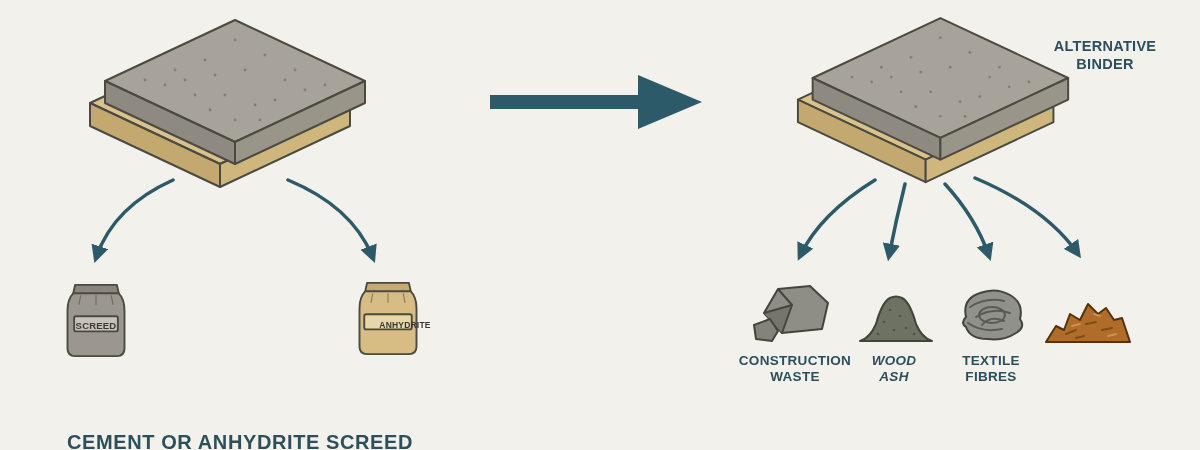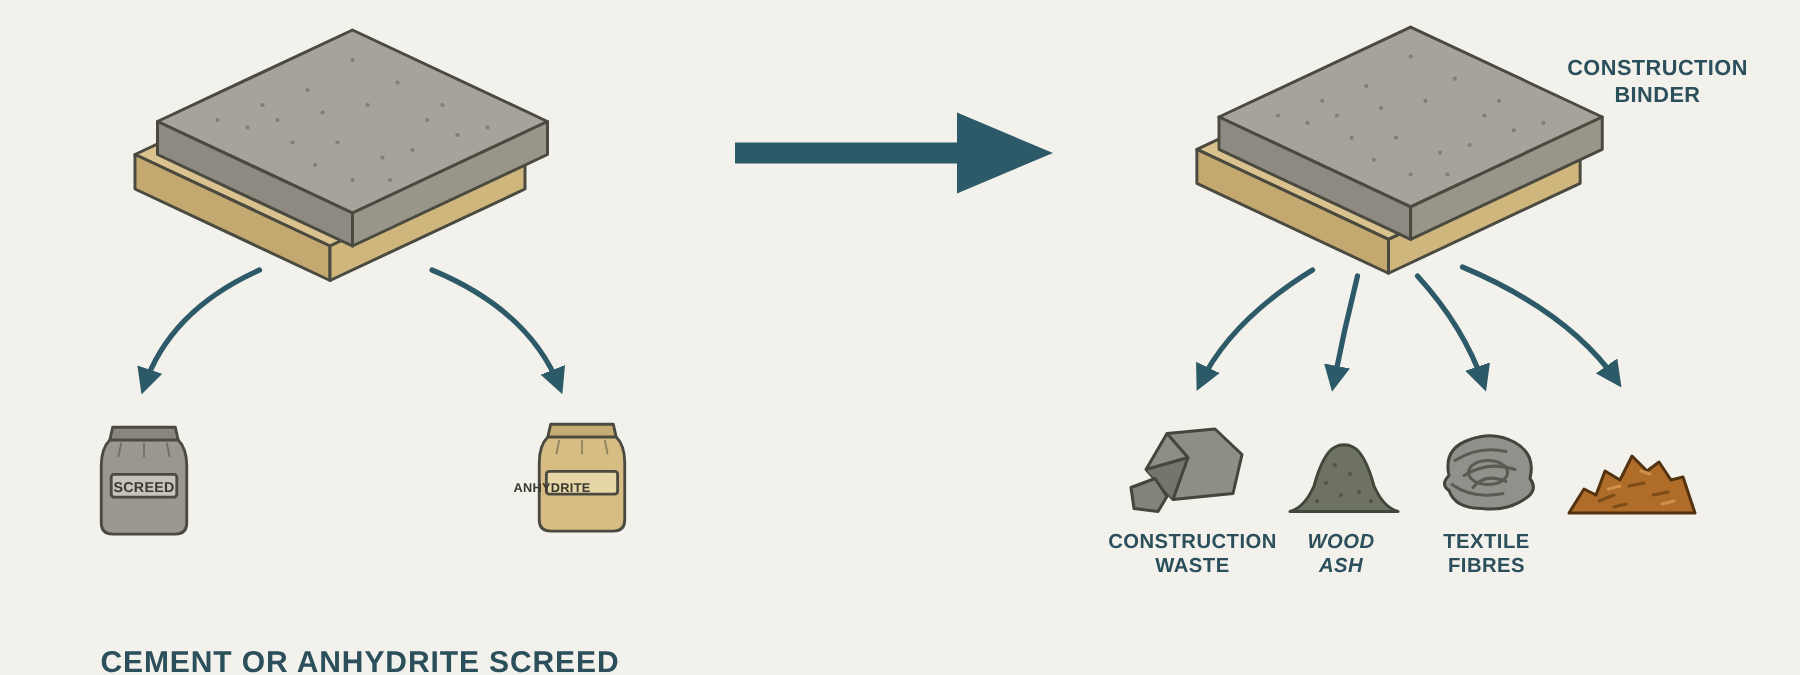--- a/index.html
+++ b/index.html
@@ -104,21 +104,21 @@
       <polygon points="18,5 62,5 64,14 16,14" fill="#c6ab73"></polygon>
       <path d="M16,14 C12,18 10,24 10,32 L10,72 Q10,80 18,80 L62,80 Q70,80 70,72 L70,32 C70,24 68,18 64,14 Z" fill="#d7bc84"></path>
       <rect x="15" y="38" width="50" height="16" rx="2" fill="#e7d7a8"></rect>
     </g>
     <g stroke="#4a4a40" stroke-width="1.2" opacity="0.55">
       <line x1="24" y1="16" x2="22" y2="26"></line>
       <line x1="40" y1="16" x2="40" y2="26"></line>
       <line x1="56" y1="16" x2="58" y2="26"></line>
     </g>
   </svg>
-  <div class="abs bag-label" style="left:330px;top:320px;width:76px;font-size:8.5px;">ANHYDRITE</div>
+  <div class="abs bag-label" style="left:367px;top:320px;width:76px;font-size:8.5px;">ANHYDRITE</div>
 
   <div class="abs label caption" style="left:30px;top:394px;width:420px;margin-top:36px;">CEMENT OR ANHYDRITE SCREED</div>
 
   <svg class="abs" style="left:490px;top:68px;" width="212" height="68" viewBox="0 0 212 68">
     <polygon points="0,27 148,27 148,7 212,34 148,61 148,41 0,41" fill="#2d5a68"></polygon>
   </svg>
 
   <svg class="abs" style="left:793px;top:8px;" width="285" height="197" viewBox="0 0 290 200">
     <g stroke="#4a4a40" stroke-width="2" stroke-linejoin="round">
       <polygon points="135,32 265,93 135,154 5,93" fill="#d9c28e"></polygon>
@@ -147,21 +147,21 @@
         <circle cx="150" cy="110" r="1.4"></circle>
         <circle cx="125" cy="100" r="1.4"></circle>
       <circle cx="175" cy="110" r="1.4"></circle>
         <circle cx="210" cy="60" r="1.4"></circle>
         <circle cx="90" cy="60" r="1.4"></circle>
       <circle cx="240" cy="75" r="1.4"></circle>
         <circle cx="60" cy="70" r="1.4"></circle>
     </g>
   </svg>
 
-  <div class="abs label binder-label" style="left:1035px;top:38px;width:140px;">CONSTRUCTION BINDER</div>
+  <div class="abs label binder-label" style="left:1035px;top:38px;width:140px;">ALTERNATIVE BINDER</div>
 
   <svg class="abs" style="left:770px;top:172px;" width="345" height="100" viewBox="0 0 345 100">
     <defs>
       <marker id="ahR" viewBox="0 0 10 10" refX="7" refY="5" markerWidth="5" markerHeight="5" orient="auto">
         <path d="M0,0 L10,5 L0,10 Z" fill="#2d5a68"></path>
       </marker>
     </defs>
     <g stroke="#2d5a68" stroke-width="3.5" fill="none" stroke-linecap="round">
       <path d="M105,8 Q50,42 30,84" marker-end="url(#ahR)"></path>
       <path d="M135,12 Q126,48 119,84" marker-end="url(#ahR)"></path>

